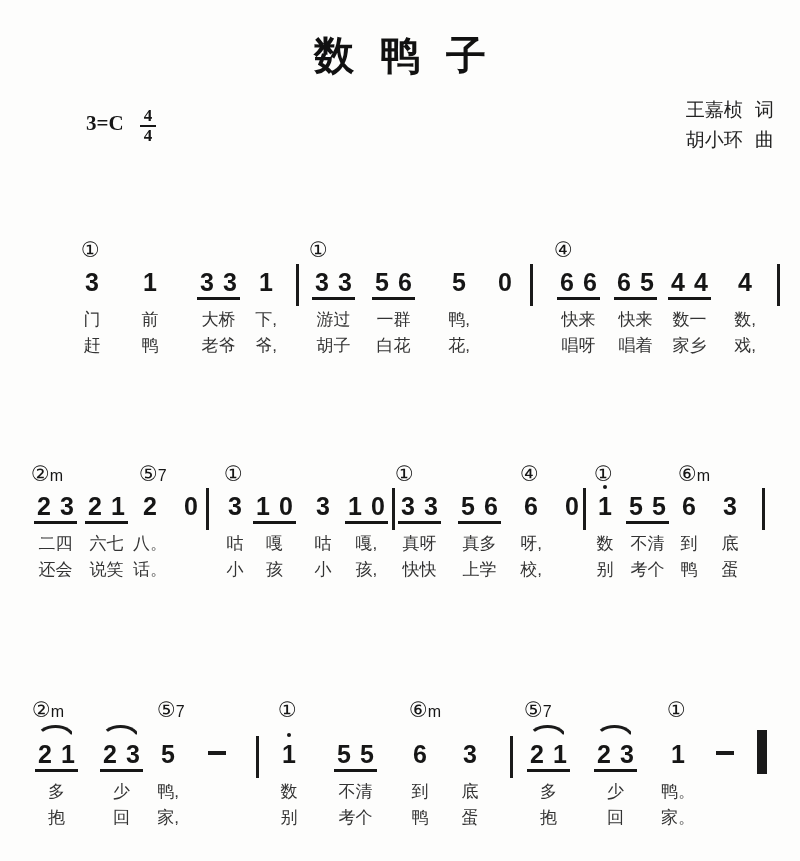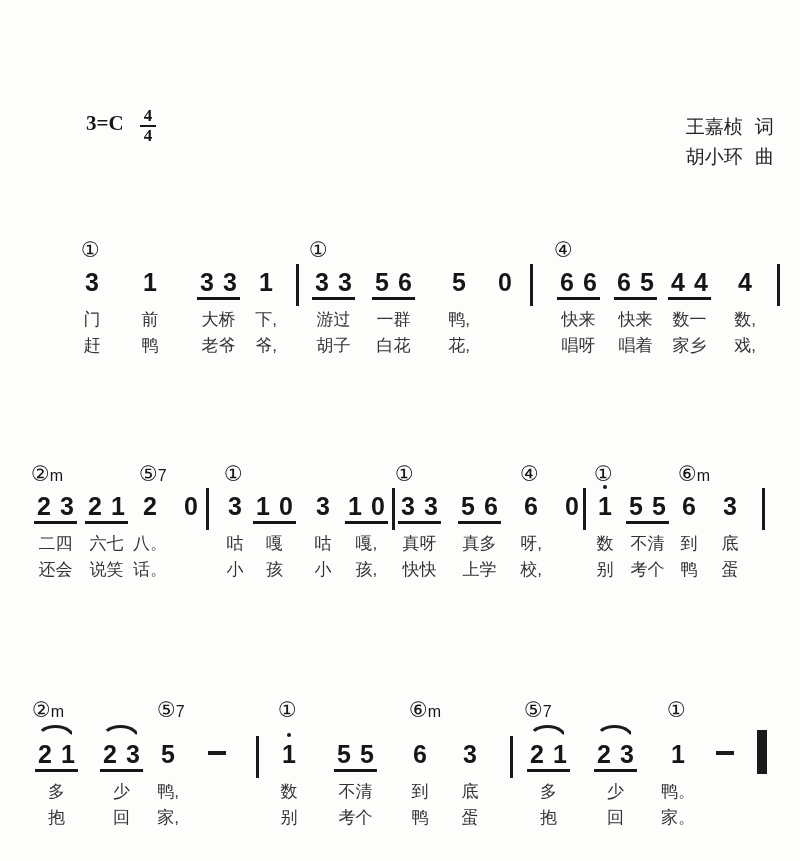--- a/index.html
+++ b/index.html
@@ -15,21 +15,21 @@
   }
   .keysig {
     position:absolute; left:86px; top:110px; display:flex; gap:16px; align-items:flex-start;
     font-family:"Liberation Serif", serif; font-weight:bold; font-size:21px; line-height:26px;
   }
   .timesig { display:inline-flex; flex-direction:column; align-items:center;
     font-size:17px; line-height:16px; margin-top:-2px; }
   .timesig .tstop { border-bottom:2px solid #161616; padding:0 4px 1px; }
   .timesig .tsbot { padding-top:1px; }
   .credits {
-    position:absolute; right:26px; top:112px; 
+    position:absolute; right:26px; top:95px; 
     font-size:19px; line-height:30px; color:#222; word-spacing:7px; white-space:nowrap;
   }
   .system { position:absolute; left:0; width:800px; height:0; }
   .cell { position:absolute; top:0; }
   .single { display:block; width:16px; text-align:center; }
   .beam { display:inline-flex; gap:9px; padding:0 3px 1px; border-bottom:3px solid #161616; }
   .note { position:relative; font-weight:bold; font-size:25px; line-height:28px; color:#161616; }
   .dot { position:absolute; top:-7px; left:50%; transform:translateX(-50%);
     width:4px; height:4px; border-radius:50%; background:#161616; }
   .chord { position:absolute; left:-3px; white-space:nowrap; color:#161616; }
@@ -43,20 +43,21 @@
   .lyr.l1 { top:41px; }
   .lyr.l2 { top:67px; }
   .barline { position:absolute; top:-4px; width:3px; height:42px; background:#1a1a1a; }
   .endbar  { position:absolute; top:-10px; width:10px; height:44px; background:#1a1a1a; }
   .dashnote{ position:absolute; top:11px; width:18px; height:4px; background:#1a1a1a; }
 </style>
 </head>
 <body>
 
 <div class="sheet">
+  <div class="title">数鸭子</div>
 
   <div class="keysig">
     <span>3=C</span>
     <span class="timesig">
       <span class="tstop">4</span>
       <span class="tsbot">4</span>
     </span>
   </div>
 
   <div class="credits">

